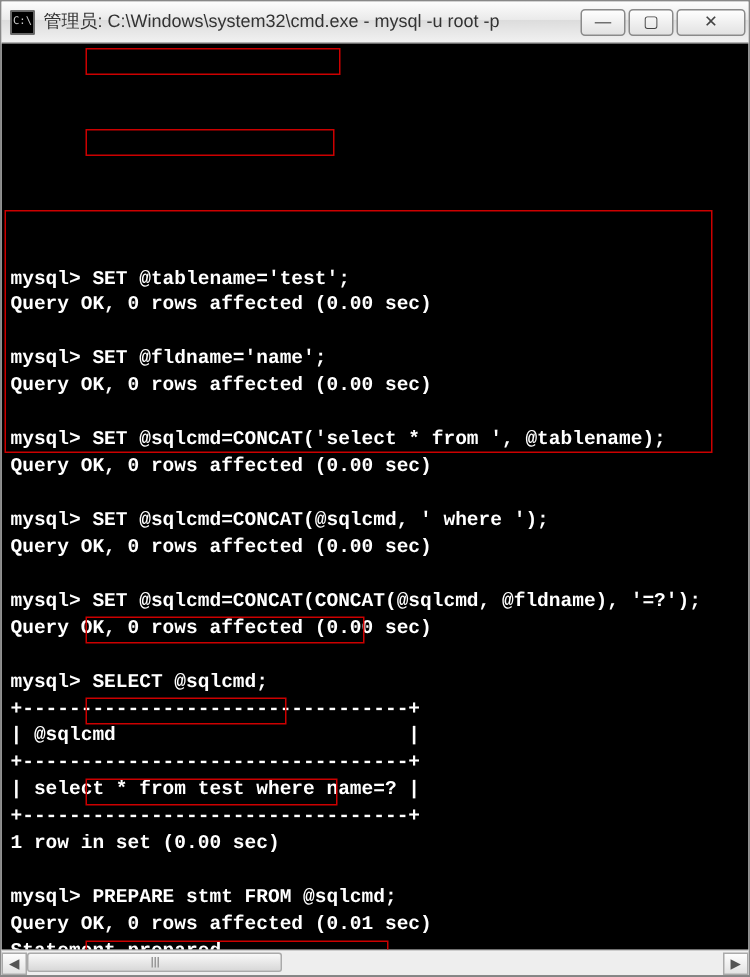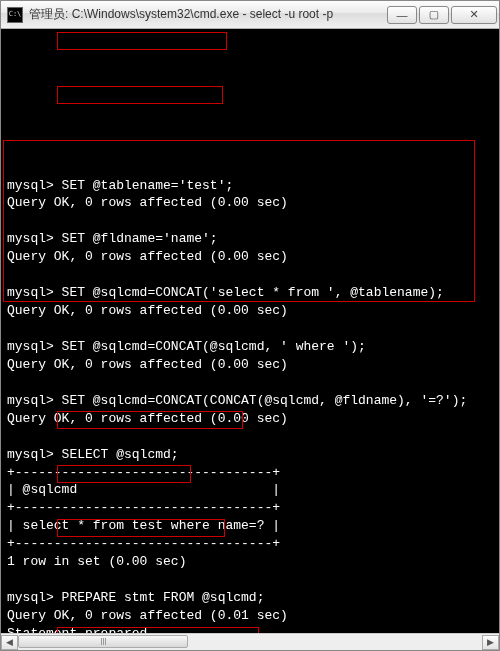--- a/index.html
+++ b/index.html
@@ -39,21 +39,21 @@
     background: linear-gradient(to bottom, #fefefe, #e2e2e2);
     display: flex; align-items: center; justify-content: center;
     font-size: 11px; color: #444;
   }
   .winbtn.close { width: 46px; }
   .terminal {
     background: #000;
     color: #fff;
     font-family: "Consolas", "Courier New", monospace;
     font-size: 13px;
-    font-weight: normal;
+    font-weight: bold;
     line-height: 1.38;
     padding: 4px 6px 4px 6px;
     height: 604px;
     overflow: hidden;
     white-space: pre;
     position: relative;
   }
   .box1 { position:absolute; border:1px solid #cc0000; pointer-events:none; }
   .box-a { left:56px; top:3px; width:170px; height:18px; }
   .box-b { left:56px; top:57px; width:166px; height:18px; }
@@ -81,21 +81,21 @@
     border:1px solid #aaa; border-radius:2px;
     display:flex; align-items:center; justify-content:center; }
   .sb-grip { display:flex; gap:1px; }
   .sb-grip span { width:1px; height:7px; background:#999; }
 </style>
 </head>
 <body>
 
 <div class="titlebar">
   <div class="icon">C:\</div>
-  <div class="title">管理员: C:\Windows\system32\cmd.exe - select  -u root -p</div>
+  <div class="title">管理员: C:\Windows\system32\cmd.exe - mysql  -u root -p</div>
   <div class="winbtns">
     <div class="winbtn">—</div>
     <div class="winbtn">▢</div>
     <div class="winbtn close">✕</div>
   </div>
 </div>
 
 <div class="terminal" id="term">
   <div class="box1 box-a"></div>
   <div class="box1 box-b"></div>

